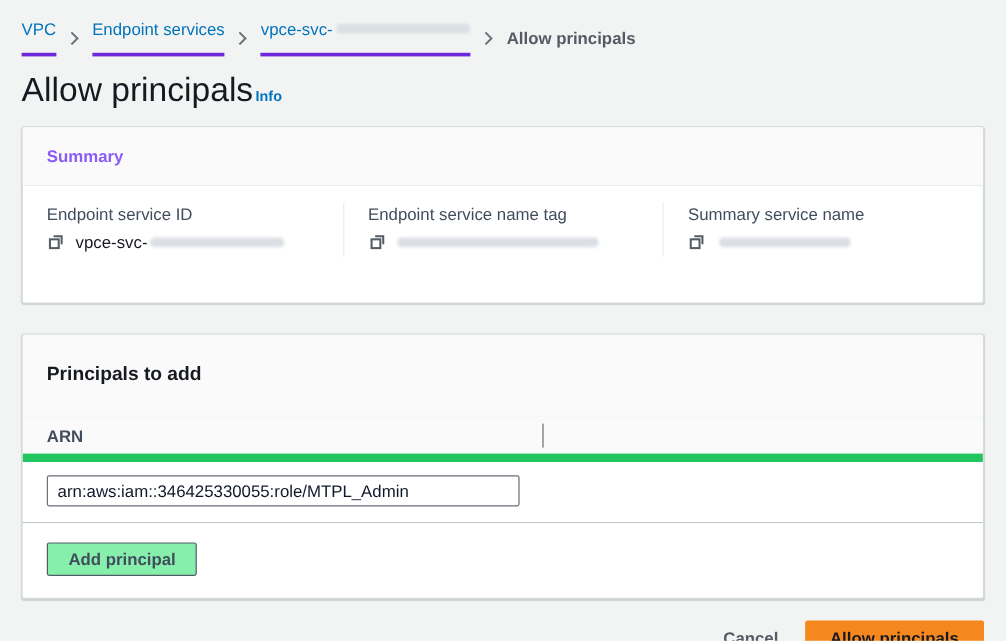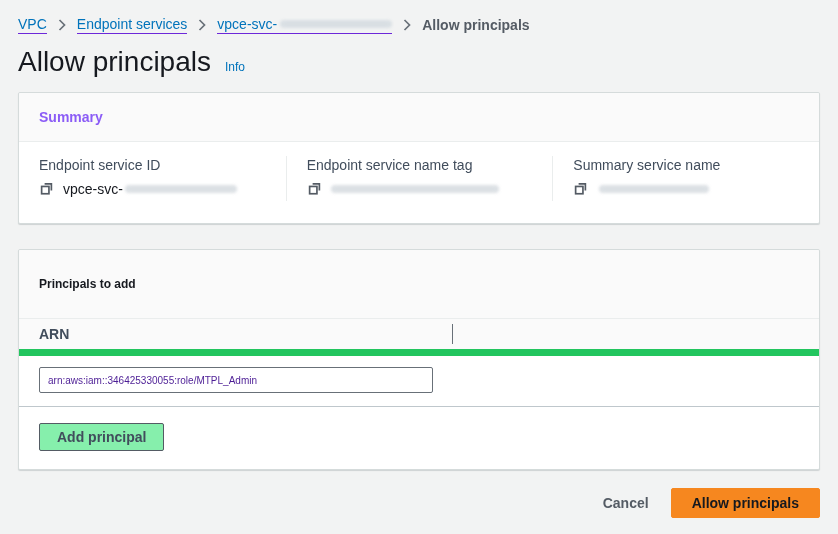--- a/index.html
+++ b/index.html
@@ -13,92 +13,92 @@
   }
 
   
   .breadcrumb {
     display: flex; align-items: center; gap: 11px;
     padding: 16px 18px 0 18px;
     font-size: 14px; line-height: 16px;
   }
   .crumb-link {
     color: #0073bb; text-decoration: none; cursor: pointer;
-    border-bottom: 1px solid #6d28d9; padding-bottom: 1px;
+    border-bottom: 3px solid #6d28d9; padding-bottom: 12px;
     display: inline-flex; align-items: center;
   }
   .crumb-current { color: #545b64; font-weight: 700; }
   .sep { display: flex; align-items: center; }
 
   
   .redact {
     display: inline-block; height: 8px; border-radius: 4px;
     background: #c9d0d6; opacity: .65; filter: blur(1.4px);
     vertical-align: 1px;
   }
   .redact-bc { width: 112px; margin-left: 3px; background: #ccd5dc; }
   .redact-v1 { width: 112px; margin-left: 2px; }
   .redact-v2 { width: 168px; }
   .redact-v3 { width: 110px; margin-left: 2px; }
 
   
   .title-row { display: flex; align-items: baseline; padding: 10px 18px 0 18px; }
   .title-row h1 { margin: 0; font-size: 28px; line-height: 36px; font-weight: 400; color: #16191f; }
   .info-link {
-    font-size: 12px; font-weight: 400; color: #0073bb;
-    text-decoration: none; margin-left: 14px; cursor: pointer;
+    font-size: 12px; font-weight: 700; color: #0073bb;
+    text-decoration: none; margin-left: 2px; cursor: pointer;
   }
 
   
   .panel {
     background: #fff;
     border: 1px solid #d5dbdb; border-radius: 2px;
     margin: 12px 18px 0 18px;
     box-shadow: 0 1px 1px 0 rgba(0,28,36,.15);
   }
   .panel-header {
     background: #fafafa;
     border-bottom: 1px solid #eaeded;
     border-radius: 2px 2px 0 0;
     font-size: 14px; font-weight: 700; color: #8b5cf6;
   }
   .summary .panel-header { padding: 12px 20px; line-height: 24px; }
 
-  .summary-grid { display: grid; grid-template-columns: 1fr 1fr 1fr; padding: 14px 0 22px 0; }
+  .summary-grid { display: grid; grid-template-columns: 1fr 1fr 1fr; padding: 14px 0 38px 0; }
   .sum-col { padding: 0 20px; }
   .sum-col + .sum-col { border-left: 1px solid #eaeded; }
   .field-label { font-size: 14px; color: #414d5c; line-height: 18px; margin-bottom: 5px; }
   .field-value { font-size: 14px; color: #16191f; line-height: 20px; word-break: break-word; }
   .copy-icon { display: inline-block; vertical-align: -2px; margin-right: 9px; cursor: pointer; }
 
   
   .principals { margin-top: 25px; }
   .principals-header {
     background: #fafafa; border-bottom: 1px solid #eaeded;
     border-radius: 2px 2px 0 0;
     padding: 22px 20px; line-height: 24px;
-    font-size: 12px; font-weight: 700;
+    font-size: 16px; font-weight: 700;
   }
   .arn-row {
     position: relative;
     background: #fafafa;
     border-bottom: 7px solid #22c55e;
     padding: 6px 20px;
     font-size: 14px; font-weight: 700; color: #414d5c; line-height: 18px;
   }
   .col-divider {
     position: absolute; left: 433px; top: 5px;
     width: 1px; height: 20px; background: #687078;
     cursor: col-resize;
   }
   .input-row { padding: 11px 20px 13px 20px; background: #fff; }
   .arn-input {
     width: 394px; height: 26px;
     border: 1px solid #687078; border-radius: 2px;
-    padding: 0 8px; font-size: 10px; color: #4c1d95;
+    padding: 0 8px; font-size: 14px; color: #0f172a;
     font-family: "Liberation Sans", sans-serif;
     background: #fff;
   }
   .row-divider { border-top: 1px solid #bfc7cc; }
   .button-row { padding: 16px 20px 18px 20px; background: #fff; border-radius: 0 0 2px 2px; }
   .btn-secondary {
     background: #86efac; border: 1px solid #545b64; border-radius: 2px;
     padding: 5px 17px; font-size: 14px; font-weight: 700; color: #414d5c;
     line-height: 16px; font-family: "Liberation Sans", sans-serif; cursor: pointer;
   }

